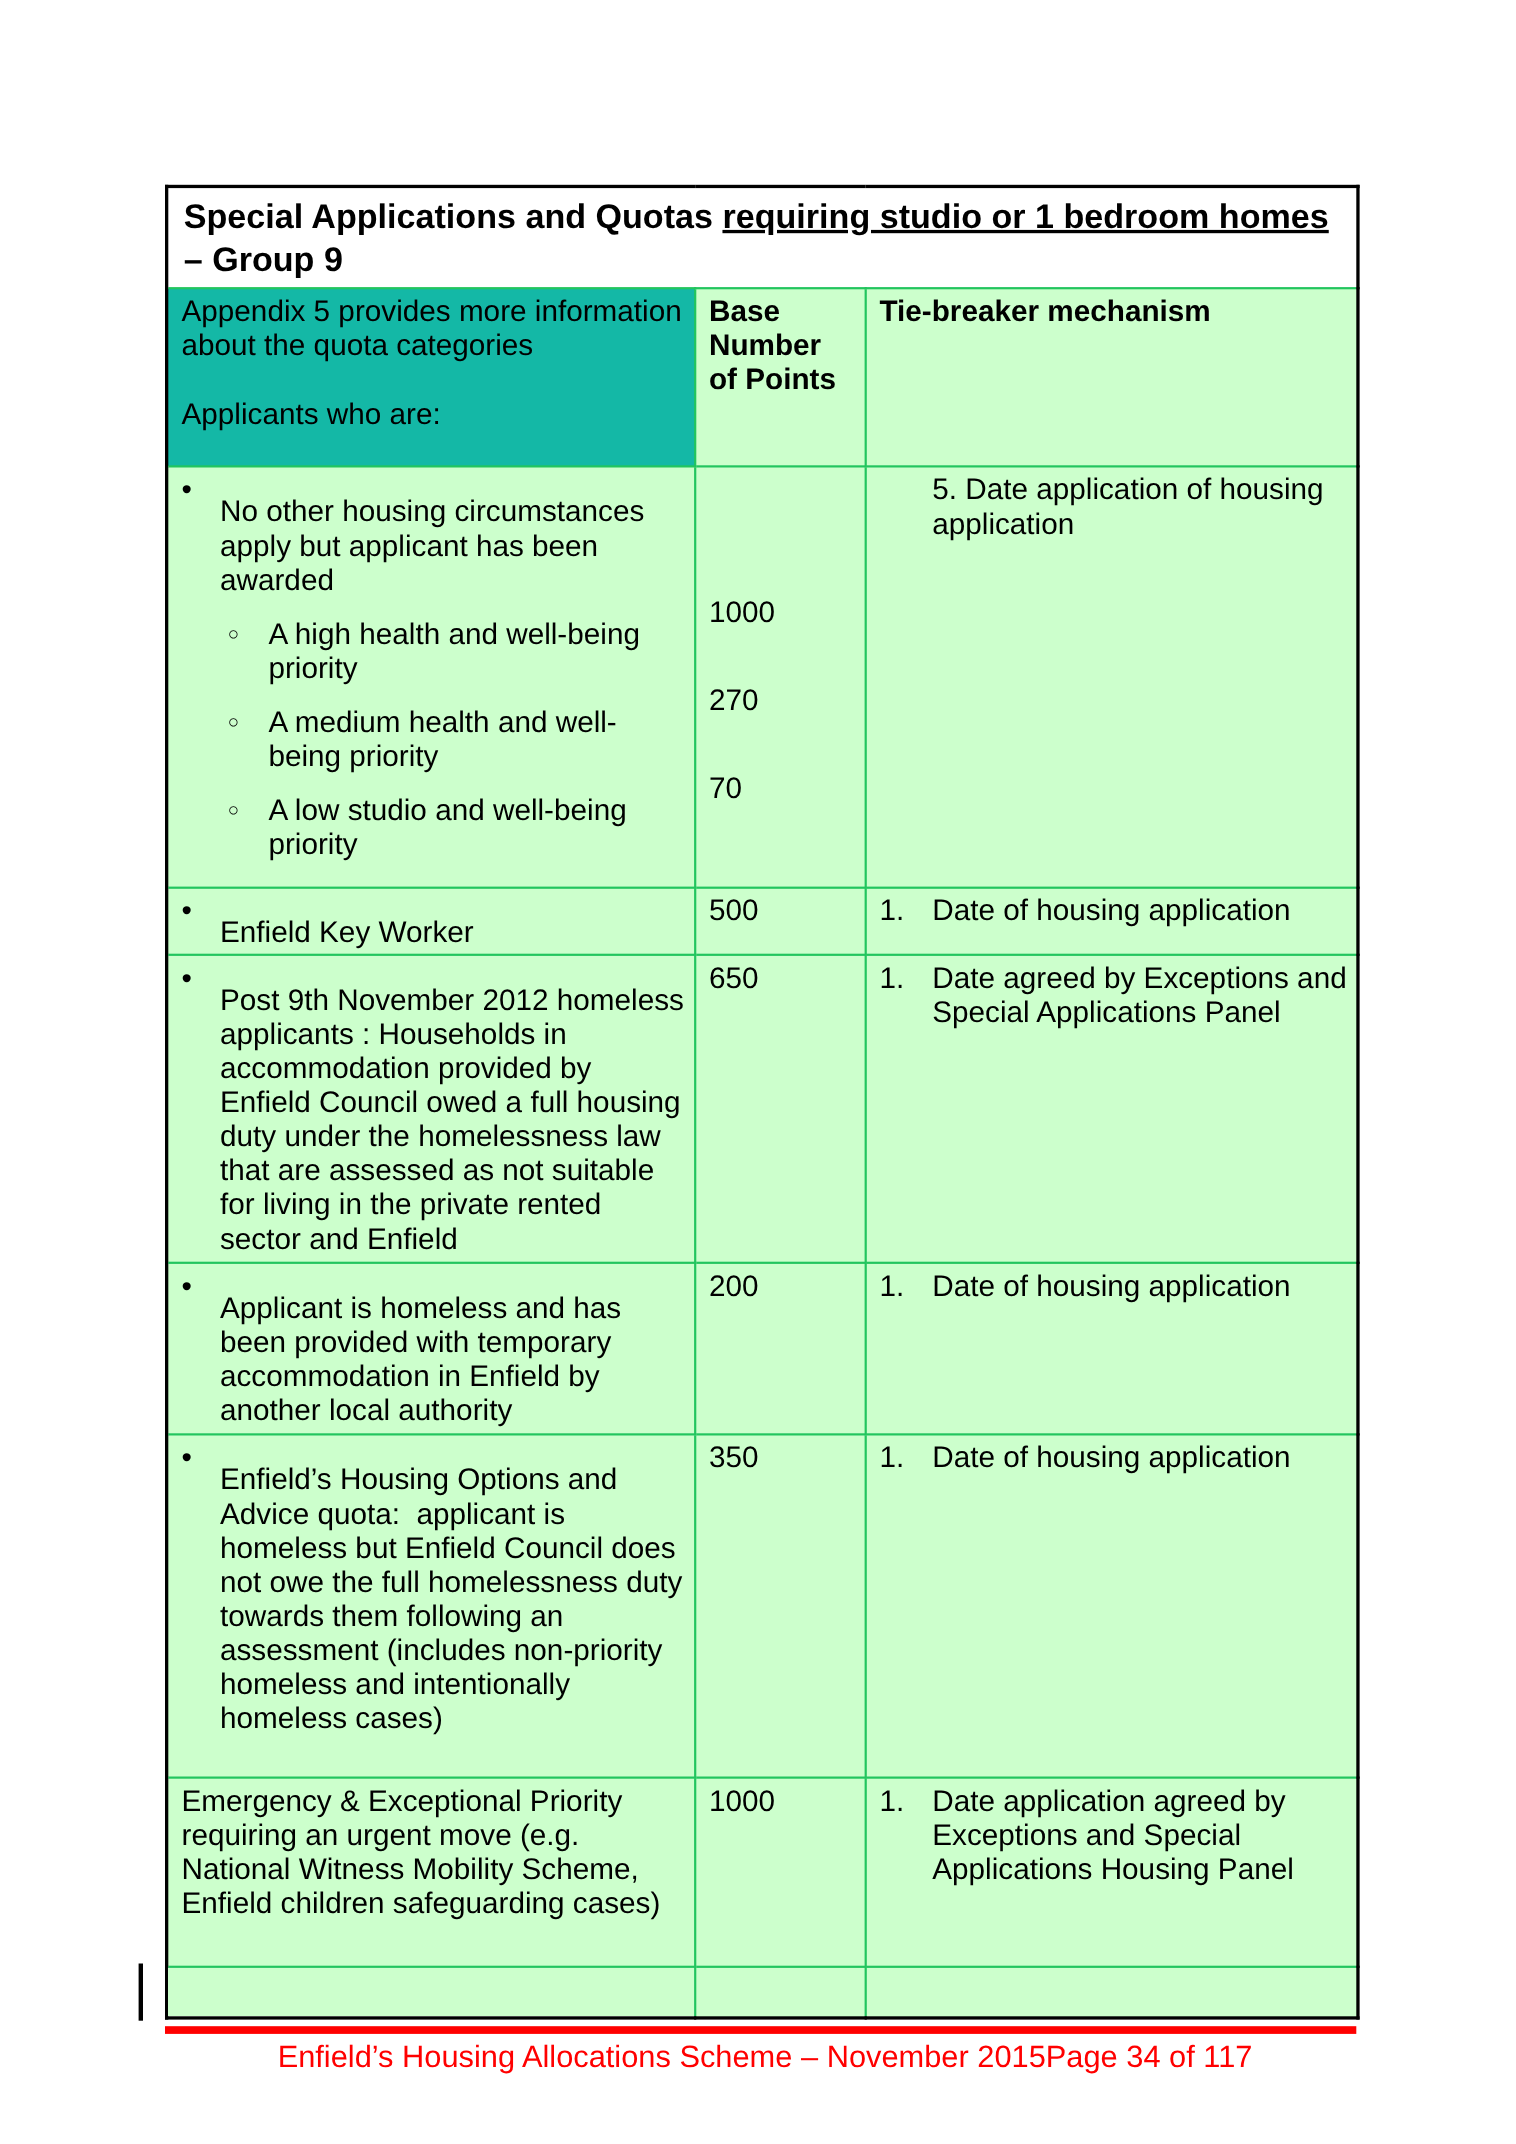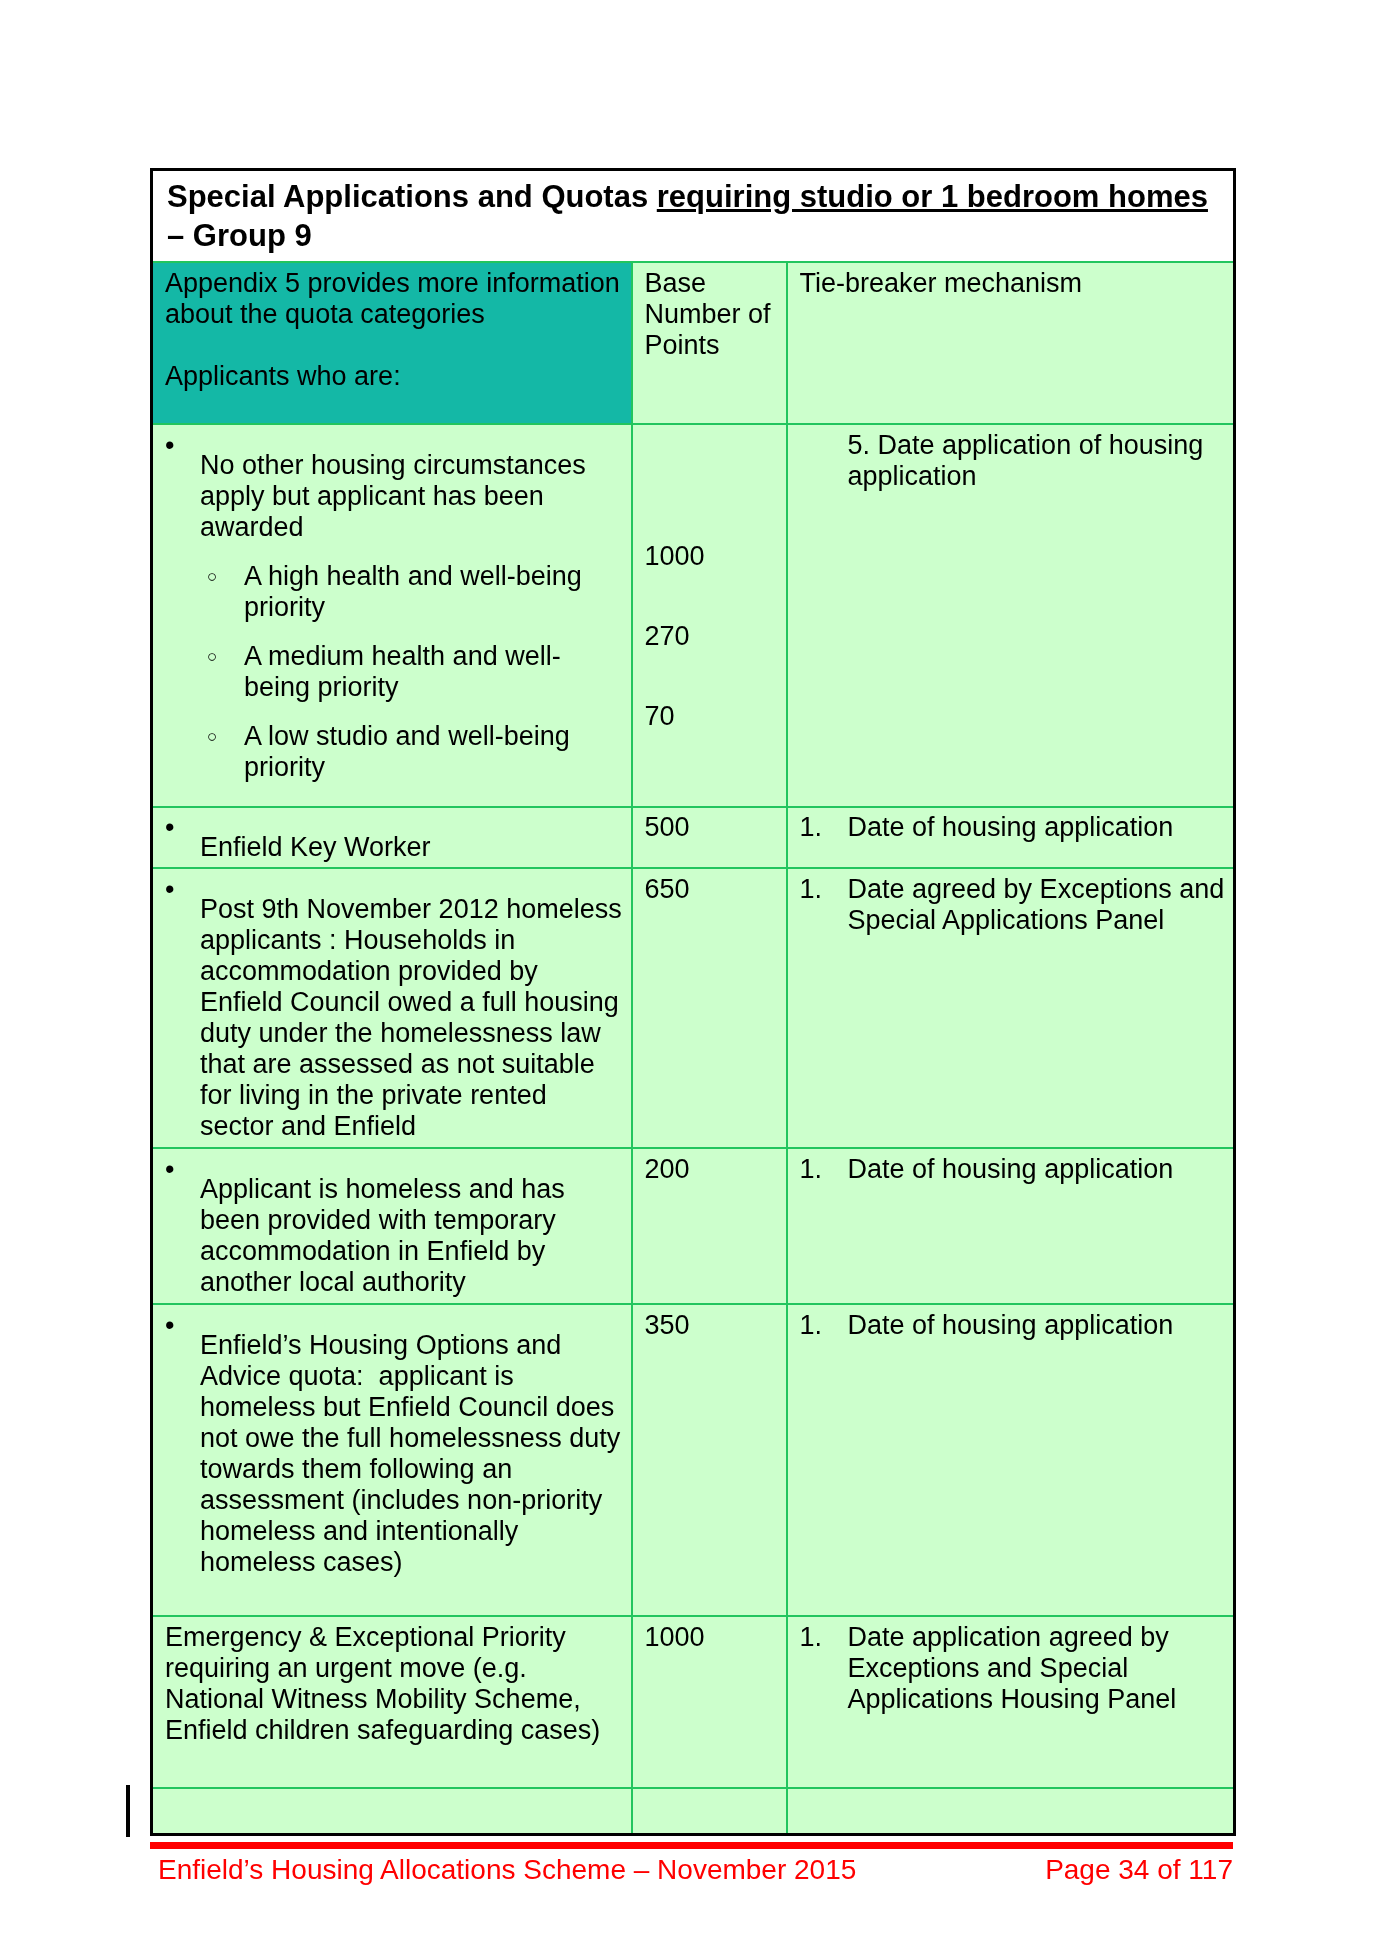--- a/index.html
+++ b/index.html
@@ -31,21 +31,21 @@
     background:#ffffff;
     font-weight:bold;
     font-size:31px;
     line-height:39px;
     padding:6px 8px 6px 14px;
     height:74px;
   }
   tr.title-row .u { text-decoration:underline; }
   tr.header-row td { height:150px; }
   td.hdr-c1 { background:#14b8a6; }
-  td.hdr-c2, td.hdr-c3 { font-weight:normal;margin-left:36px; }
+  td.hdr-c2, td.hdr-c3 { font-weight:bold;margin-left:36px; }
   .hdr-gap { height:31px; }
 
   
   .blt { display:flex; }
   .blt .mark { width:35px; flex:0 0 35px; }
   .blt .txt  { flex:1;margin-top:20px; }
   .sub { display:flex; margin-left:42px; min-height:62px; margin-bottom:18px; }
   .sub .mark { width:37px; flex:0 0 37px; font-size:17px; line-height:31px; }
   .sub .txt  { flex:1; }
   .main-blt  { margin-bottom:18px; }
@@ -67,21 +67,21 @@
   .empty-cell { position:relative; }
   .change-bar {
     position:absolute; left:-27px; top:-4px;
     width:4px; height:52px; background:#000;
   }
 
   
   .footer-rule { margin-top:6px; width:1083px; height:7px; background:#ff0000; }
   .footer-text {
     margin-top:5px; width:1083px;
-    display:flex; justify-content:space-between;
+    display:flex; justify-content:center;
     color:#ff0000; font-size:28px; line-height:32px;
     padding-left:8px; box-sizing:border-box;
   }
 </style>
 </head>
 <body>
 
 <div class="page">
   <div class="doc">
 

